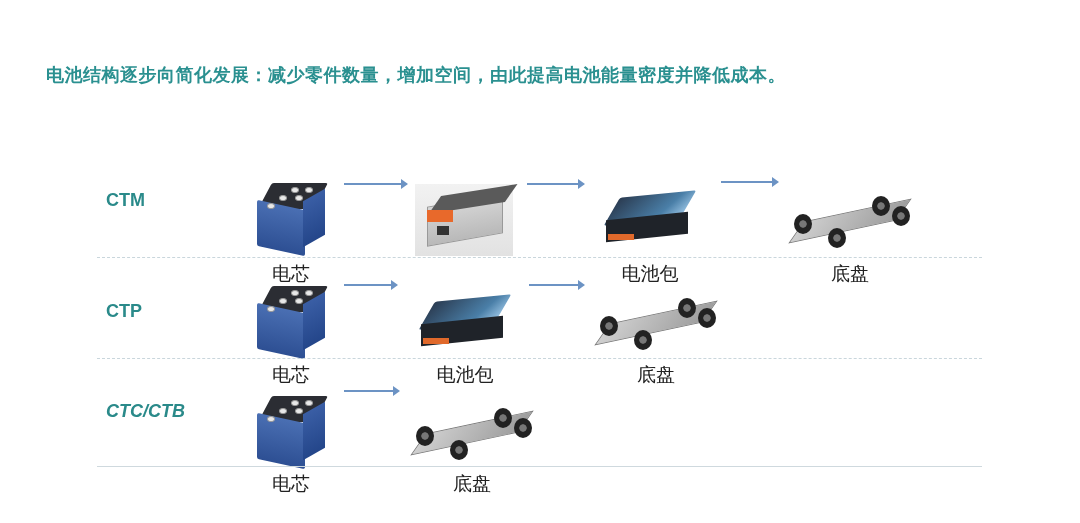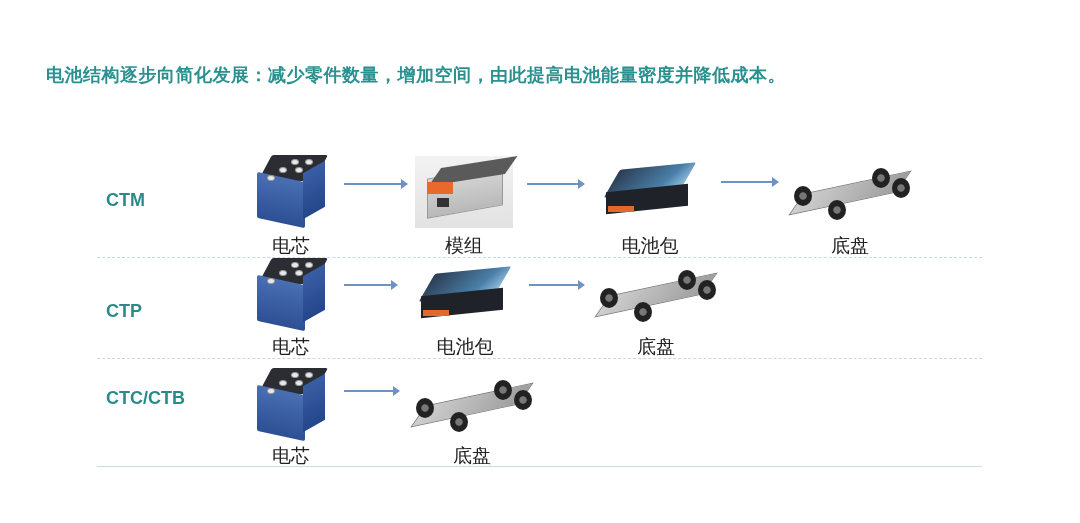--- a/index.html
+++ b/index.html
@@ -17,21 +17,21 @@
       font-family: "Liberation Sans", sans-serif;
       font-size: 18px; font-weight: bold; color: #2a8a8a;
     }
 
     .divider {
       position: absolute; left: 97px; width: 885px; height: 0;
       border-top: 1px dashed #c9d6dc;
     }
     .divider.last { border-top: 1px solid #cfd9de; }
 
-    .node { position: absolute; width: 110px; text-align: center; }
+    .node { position: absolute; width: 110px; text-align: center; margin-top: 28px; }
     .node .pic { position: relative; margin: 0 auto; }
     .node .cap {
       position: absolute; left: 0; width: 100%;
       font-size: 19px; color: #222; text-align: center;
       font-family: "DejaVu Sans", sans-serif;
     }
 
     .arrow {
       position: absolute; height: 2px; background: #6c93c4;
     }
@@ -129,21 +129,20 @@
 
 <div class="arrow" style="left:344px; top:183px; width:58px;"></div>
 
 <div class="node" style="left:409px; top:156px;">
   <div class="pic module">
     <div class="box"></div>
       <div class="lid"></div>
       <div class="orange"></div>
       <div class="plug"></div>
   </div>
-  <div class="cap" style="top:77px;">模组</div>
 </div>
 
 <div class="arrow" style="left:527px; top:183px; width:52px;"></div>
 
 <div class="node" style="left:595px; top:162px;">
   <div class="pic pack">
     <div class="top"></div>
       <div class="body"></div>
       <div class="orng"></div>
   </div>
@@ -200,21 +199,21 @@
     <div class="wheel" style="left:4px;top:22px;"></div>
     <div class="wheel" style="left:38px;top:36px;"></div>
     <div class="wheel" style="left:82px;top:4px;"></div>
     <div class="wheel" style="left:102px;top:14px;"></div>
   </div>
   <div class="cap" style="top:68px;">底盘</div>
 </div>
 
 <div class="divider" style="top:358px;"></div>
 
-<div class="row-label" style="top:388px;">CTC/CTB</div>
+<div class="row-label" style="top:401px;font-style:italic;">CTC/CTB</div>
 
 <div class="node" style="left:236px; top:368px;">
   <div class="pic cell">
     <div class="top"></div>
       <div class="front"></div>
       <div class="side"></div>
     <div class="term" style="left:38px;top:4px;"></div>
       <div class="term" style="left:52px;top:4px;"></div>
     <div class="term" style="left:26px;top:12px;"></div>
       <div class="term" style="left:42px;top:12px;"></div>

